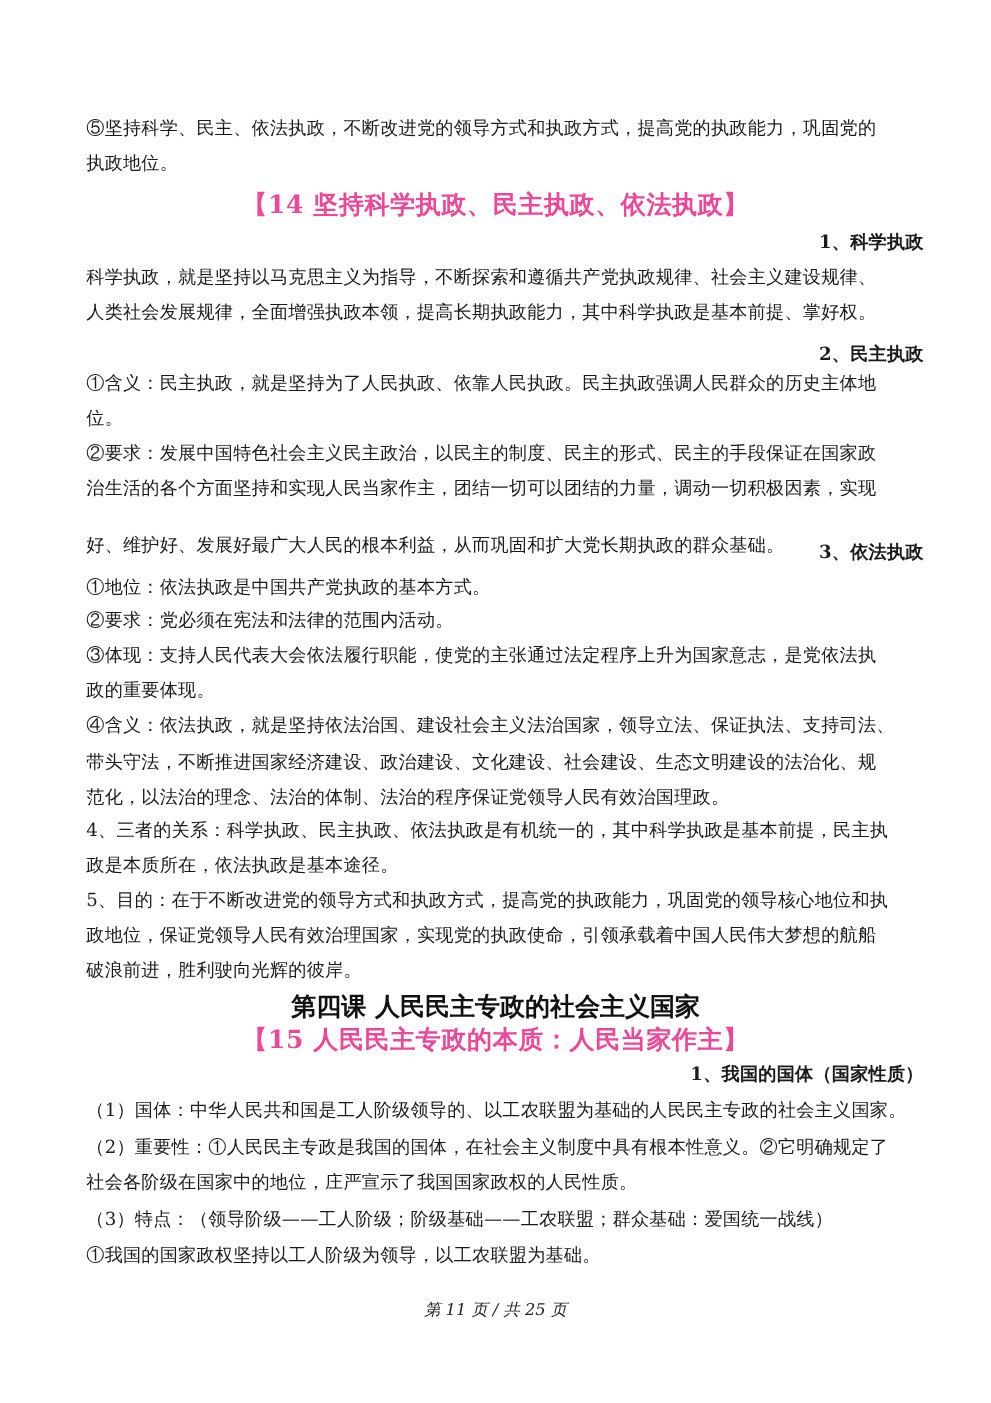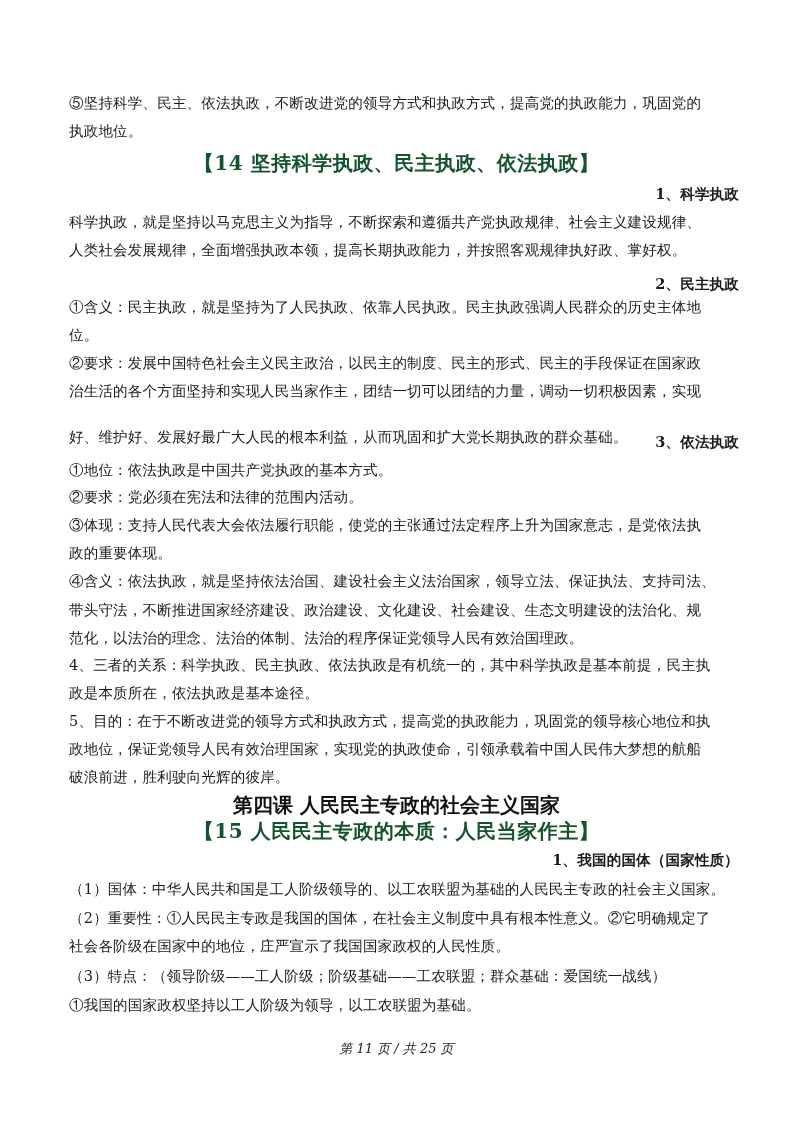--- a/index.html
+++ b/index.html
@@ -10,21 +10,21 @@
     }
     .page { position: absolute; left: 0; top: 0; width: 793px; height: 1122px; }
     .line {
       position: absolute; left: 69px; width: 670px;
       font-size: 14.5px; line-height: 20px; white-space: nowrap;
       letter-spacing: 0.2px;
     }
     .heading { font-weight: bold; text-align: right; }
     .red-title {
       position: absolute; left: 0; width: 793px; text-align: center;
-      color: #14532d; font-size: 20px; line-height: 26px; font-weight: bold;
+      color: #ec4899; font-size: 20px; line-height: 26px; font-weight: bold;
       letter-spacing: 0.5px;
     }
     .chapter-title {
       position: absolute; left: 0; width: 793px; text-align: center;
       color: #111; font-size: 20px; line-height: 26px; font-weight: bold;
     }
     .footer {
       position: absolute; left: 0; width: 793px; top: 1040px; text-align: center;
       font-size: 13px; line-height: 18px; color: #222; font-style: italic;
     }
@@ -34,21 +34,21 @@
 
 <div class="page">
 
   <div class="line" style="top:93px">⑤坚持科学、民主、依法执政，不断改进党的领导方式和执政方式，提高党的执政能力，巩固党的</div>
   <div class="line" style="top:121px">执政地位。</div>
 
   <div class="red-title" style="top:150px">【14  坚持科学执政、民主执政、依法执政】</div>
 
   <div class="line heading" style="top:184px">1、科学执政</div>
   <div class="line" style="top:212px">科学执政，就是坚持以马克思主义为指导，不断探索和遵循共产党执政规律、社会主义建设规律、</div>
-  <div class="line" style="top:240px">人类社会发展规律，全面增强执政本领，提高长期执政能力，并按照客观规律执好政、掌好权。</div>
+  <div class="line" style="top:240px">人类社会发展规律，全面增强执政本领，提高长期执政能力，其中科学执政是基本前提、掌好权。</div>
 
   <div class="line heading" style="top:274px">2、民主执政</div>
   <div class="line" style="top:297px">①含义：民主执政，就是坚持为了人民执政、依靠人民执政。民主执政强调人民群众的历史主体地</div>
   <div class="line" style="top:325px">位。</div>
   <div class="line" style="top:353px">②要求：发展中国特色社会主义民主政治，以民主的制度、民主的形式、民主的手段保证在国家政</div>
   <div class="line" style="top:381px">治生活的各个方面坚持和实现人民当家作主，团结一切可以团结的力量，调动一切积极因素，实现</div>
   <div class="line" style="top:427px">好、维护好、发展好最广大人民的根本利益，从而巩固和扩大党长期执政的群众基础。</div>
 
   <div class="line heading" style="top:432px">3、依法执政</div>
   <div class="line" style="top:460px">①地位：依法执政是中国共产党执政的基本方式。</div>

